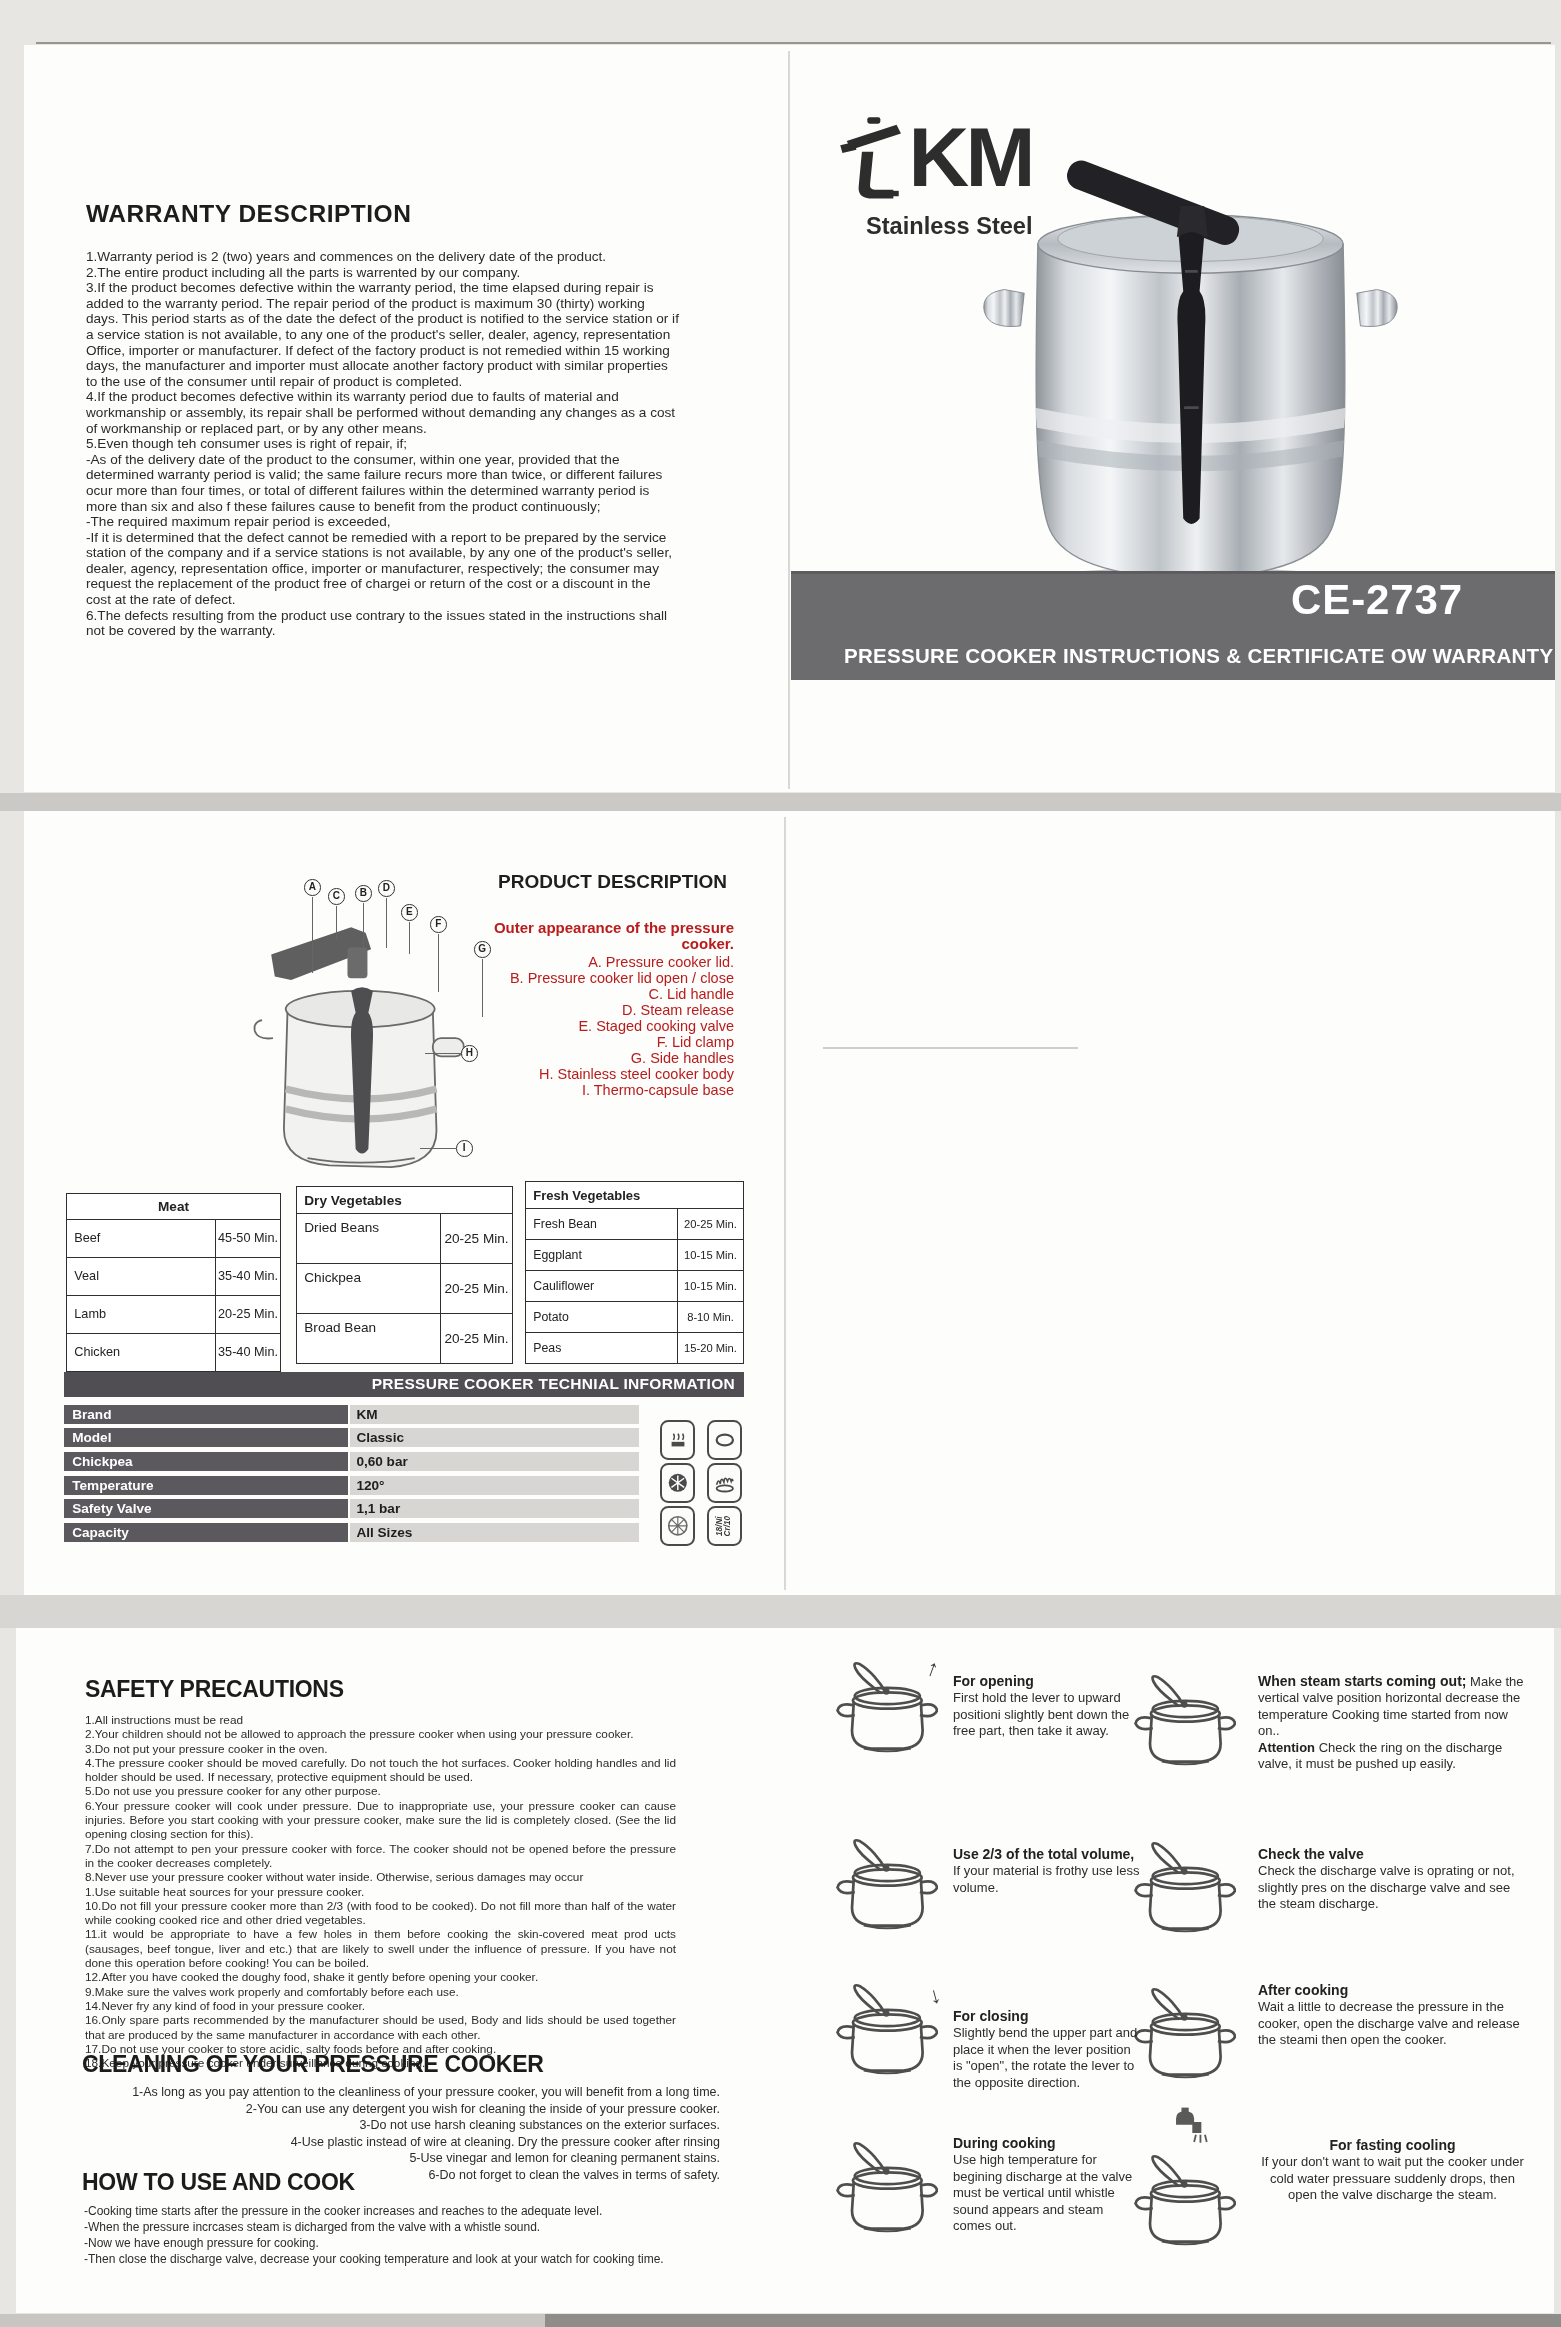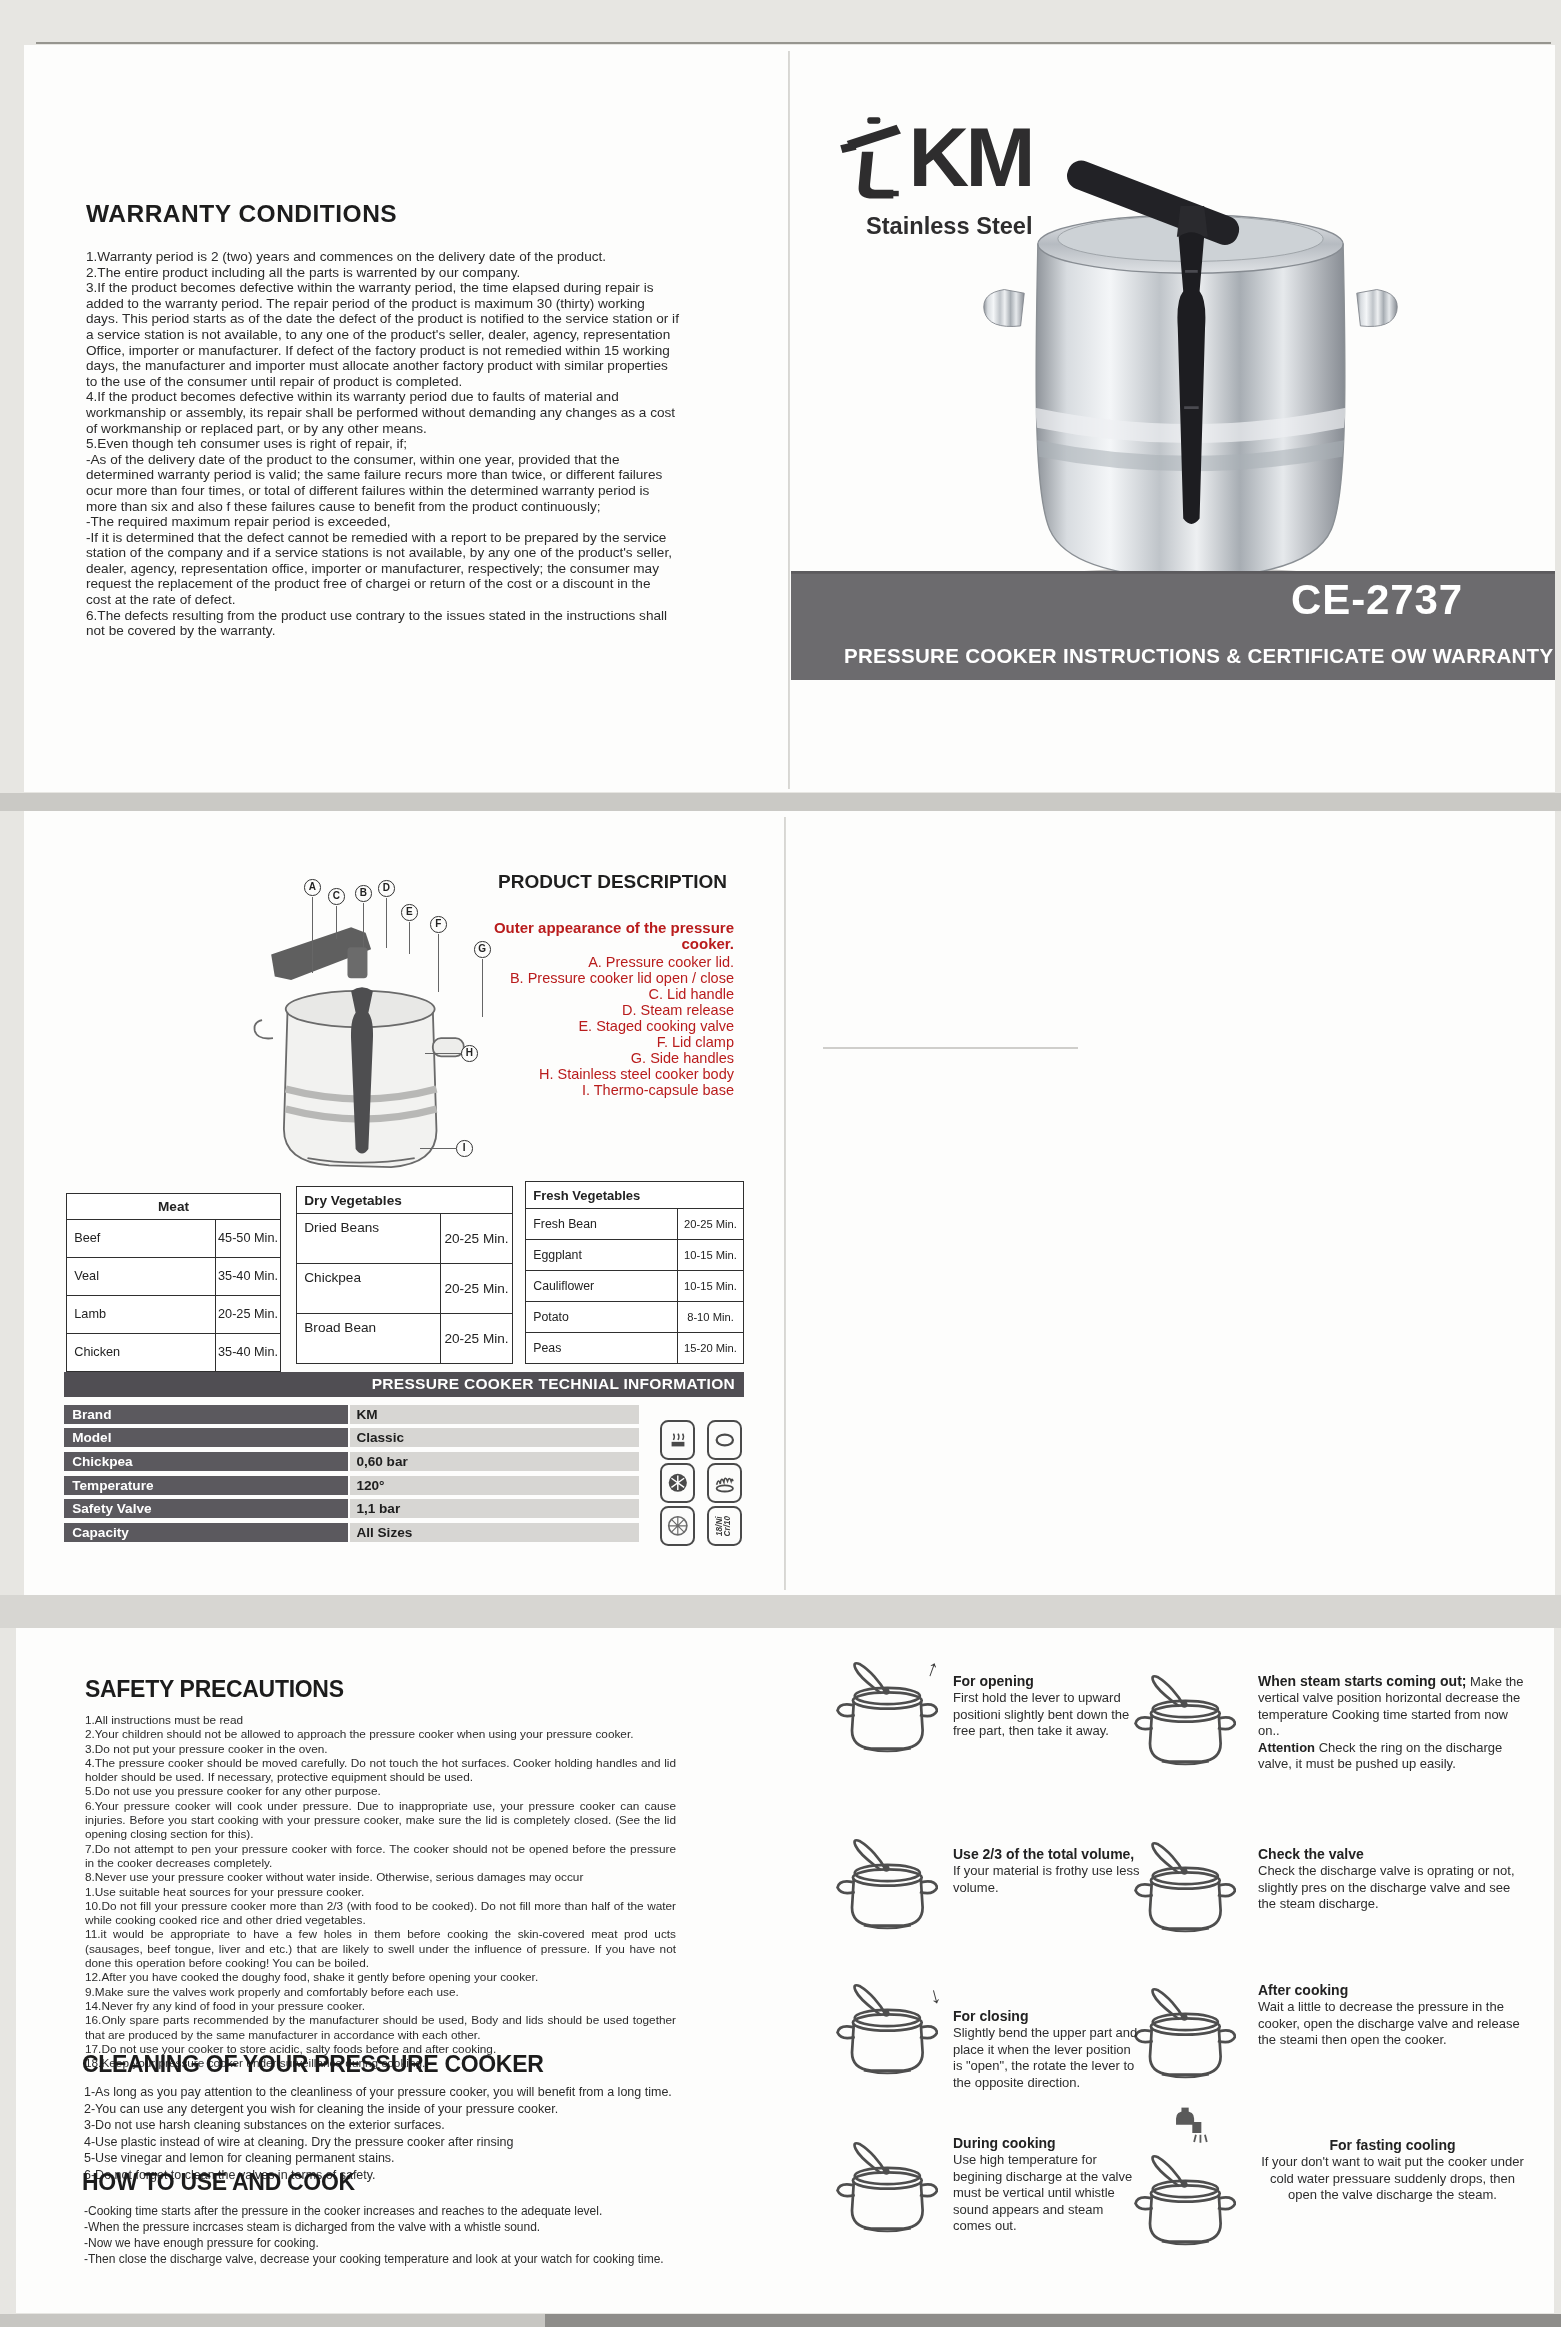--- a/index.html
+++ b/index.html
@@ -79,21 +79,21 @@
   .badge{width:35px;height:40px;border:2.7px solid #4a4a4a;border-radius:8.2px;background:#fcfcfb;
          display:flex;align-items:center;justify-content:center;box-sizing:border-box;}
   .badge-txt{font-size:8.2px;font-weight:bold;font-style:italic;color:#3c3c3c;transform:rotate(-90deg);
              text-align:center;line-height:8.2px;white-space:nowrap;}
 
   
   .h-big{font-weight:bold;color:#1c1c1c;font-size:23px;letter-spacing:-0.3px;}
   #safety-title{left:85px;top:1676px;}
   #safety-items{left:85px;top:1713px;width:591px;font-size:11.8px;line-height:14.3px;text-align:justify;color:#2c2c2c;}
   #cleaning-title{left:82px;top:2051px;}
-  #cleaning-items{left:84px;top:2084px;width:636px;font-size:12.5px;line-height:16.5px;color:#2c2c2c;}
+  #cleaning-items{left:84px;top:2084px;width:636px;font-size:12.5px;line-height:16.5px;color:#2c2c2c;text-align:right;}
   #howto-title{left:82px;top:2169px;}
   #howto-items{left:84px;top:2203px;width:636px;font-size:12px;line-height:16px;color:#2c2c2c;}
   #safety-items div,#cleaning-items div,#howto-items div{margin:0;}
 
   
   .g-icon{position:absolute;width:105px;height:96px;}
   .g-text{position:absolute;color:#2d2d2d;font-size:13px;line-height:16.4px;}
   .g-title{font-weight:bold;font-size:14px;line-height:17.3px;color:#222;}
   .g-attn{font-weight:bold;color:#222;}
   .g-arrow{position:absolute;font-size:23px;font-weight:bold;color:#3d3d3d;}
@@ -128,21 +128,21 @@
       </g>
     </defs>
   </svg>
 
   <div class="abs" id="top-scan-line"></div>
 
   <div class="band" id="band1">
     <div class="abs fold" id="fold1" style="position:absolute;left:764px;top:5.5px;height:738px;"></div>
   </div>
 
-  <div class="abs" id="warranty-title">WARRANTY CONDITIONS</div>
+  <div class="abs" id="warranty-title">WARRANTY DESCRIPTION</div>
   <div class="abs" id="warranty-body">
     <p>1.Warranty period is 2 (two) years and commences on the delivery date of the product.</p>
     <p>2.The entire product including all the parts is warrented by our company.</p>
     <p>3.If the product becomes defective within the warranty period, the time elapsed during repair is added to the warranty period. The repair period of the product is maximum 30 (thirty) working days. This period starts as of the date the defect of the product is notified to the service station or if a service station is not available, to any one of the product's seller, dealer, agency, representation Office, importer or manufacturer. If defect of the factory product is not remedied within 15 working days, the manufacturer and importer must allocate another factory product with similar properties to the use of the consumer until repair of product is completed.</p>
     <p>4.If the product becomes defective within its warranty period due to faults of material and workmanship or assembly, its repair shall be performed without demanding any changes as a cost of workmanship or replaced part, or by any other means.</p>
     <p>5.Even though teh consumer uses is right of repair, if;</p>
     <p>-As of the delivery date of the product to the consumer, within one year, provided that the determined warranty period is valid; the same failure recurs more than twice, or different failures ocur more than four times, or total of different failures within the determined warranty period is more than six and also f these failures cause to benefit from the product continuously;</p>
     <p>-The required maximum repair period is exceeded,</p>
     <p>-If it is determined that the defect cannot be remedied with a report to be prepared by the service station of the company and if a service stations is not available, by any one of the product's seller, dealer, agency, representation office, importer or manufacturer, respectively; the consumer may request the replacement of the product free of chargei or return of the cost or a discount in the cost at the rate of defect.</p>
     <p>6.The defects resulting from the product use contrary to the issues stated in the instructions shall not be covered by the warranty.</p>

